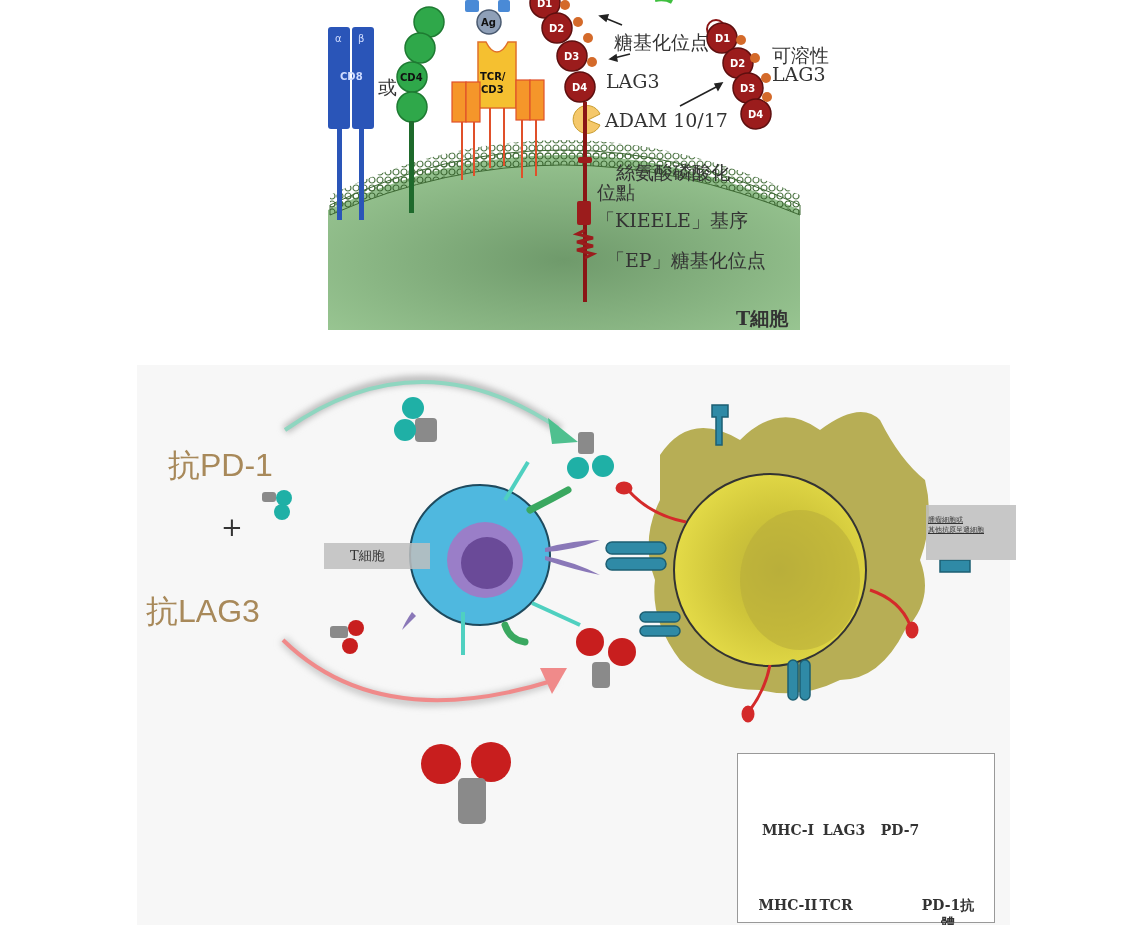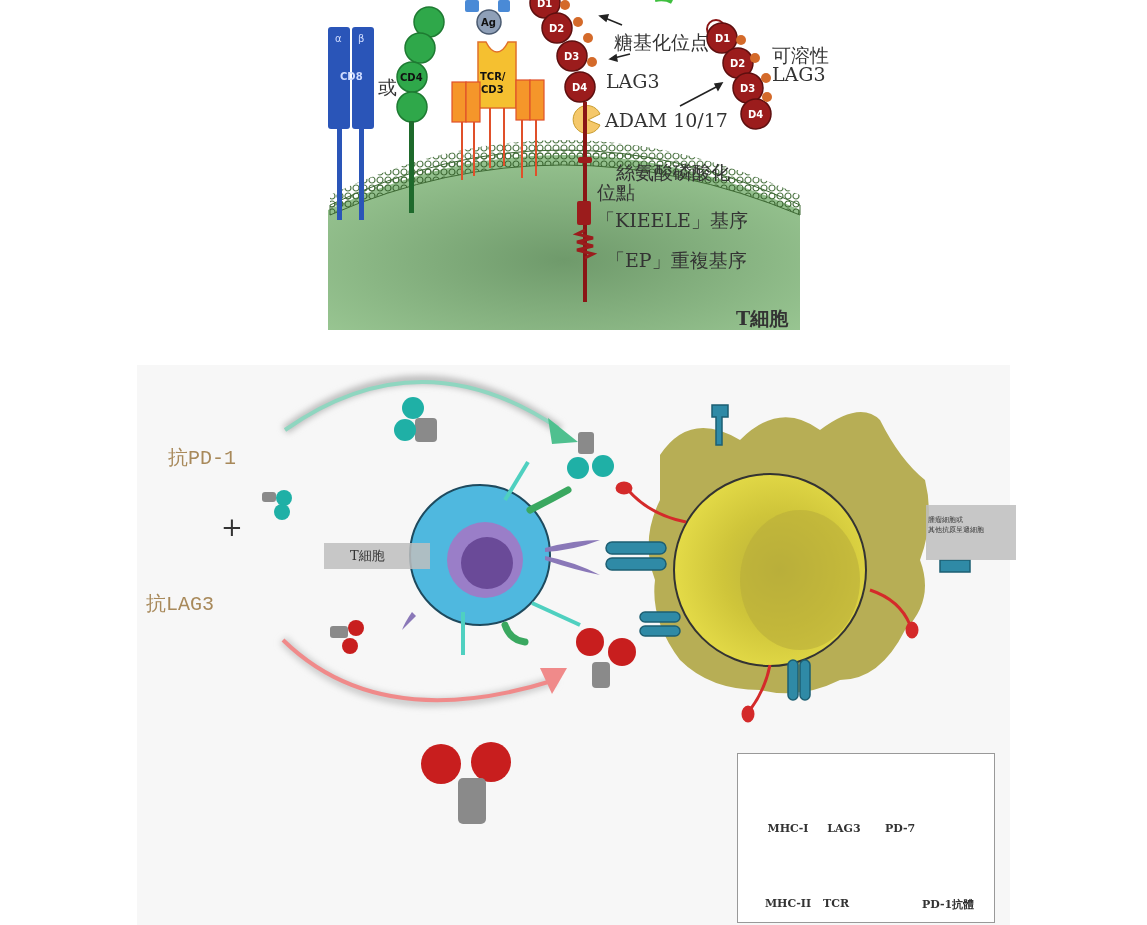--- a/index.html
+++ b/index.html
@@ -3,25 +3,25 @@
 <meta charset="utf-8">
 <style>
   html,body{margin:0;padding:0;background:#ffffff;}
   body{width:1147px;height:925px;position:relative;overflow:hidden;font-family:"DejaVu Serif",serif;}
   .abs{position:absolute;}
   #top-panel{left:0;top:0;width:1147px;height:335px;}
   #bottom-panel{left:137px;top:365px;width:873px;height:560px;background:#f7f7f7;}
   .lbl{position:absolute;font-family:"DejaVu Serif",serif;color:#333;white-space:nowrap;}
   .lbl-sm{font-size:19px;}
   .mol-text{font-family:"DejaVu Sans",sans-serif;font-weight:bold;font-size:10px;fill:#111;}
-  .big-label{position:absolute;font-family:Liberation Mono, monospace;font-size:20px;color:#a8895a;}
+  .big-label{position:absolute;font-family:Liberation Sans, sans-serif;font-size:32px;color:#a8895a;}
   .gray-box{position:absolute;background:rgba(190,190,190,0.85);font-family:"DejaVu Serif",serif;color:#333;}
   #legend{position:absolute;left:737px;top:753px;width:256px;height:168px;background:#fff;border:1px solid #999;}
   .leg-item{position:absolute;width:60px;text-align:center;}
-  .leg-label{position:absolute;left:0;width:60px;top:68px;font-size:11px;font-weight:bold;color:#333;text-align:center;font-family:"DejaVu Serif",serif;}
+  .leg-label{position:absolute;left:0;width:60px;top:68px;font-size:14px;font-weight:bold;color:#333;text-align:center;font-family:"DejaVu Serif",serif;}
 </style>
 </head>
 <body>
 
 <div id="top-panel" class="abs">
   <svg width="1147" height="335" style="position:absolute;left:0;top:0;">
     <defs>
       <radialGradient id="cellGrad" cx="0.5" cy="0.6" r="0.7">
         <stop offset="0" stop-color="#6f9a6b"></stop>
         <stop offset="1" stop-color="#9cc995"></stop>
@@ -128,21 +128,21 @@
 
   <span class="lbl lbl-sm" style="left:378px;top:75px;">或</span>
   <span class="lbl lbl-sm" style="left:614px;top:30px;">糖基化位点</span>
   <span class="lbl lbl-sm" style="left:606px;top:70px;">LAG3</span>
   <span class="lbl lbl-sm" style="left:605px;top:109px;">ADAM 10/17</span>
   <span class="lbl lbl-sm" style="left:772px;top:43px;">可溶性</span>
   <span class="lbl lbl-sm" style="left:772px;top:63px;">LAG3</span>
   <span class="lbl lbl-sm" style="left:616px;top:160px;">絲氨酸磷酸化</span>
   <span class="lbl lbl-sm" style="left:597px;top:180px;">位點</span>
   <span class="lbl lbl-sm" style="left:596px;top:208px;">「KIEELE」基序</span>
-  <span class="lbl lbl-sm" style="left:606px;top:248px;">「EP」重複基序</span>
+  <span class="lbl lbl-sm" style="left:606px;top:248px;">「EP」糖基化位点</span>
   <span class="lbl lbl-sm" style="left:736px;top:306px;font-weight:bold;">T細胞</span>
 </div>
 
 <div id="bottom-panel" class="abs"></div>
 
 <svg width="1147" height="925" style="position:absolute;left:0;top:0;">
   <defs>
     <radialGradient id="tumorGrad" cx="0.55" cy="0.5" r="0.6">
       <stop offset="0" stop-color="#b9b03a"></stop>
       <stop offset="0.5" stop-color="#cfc53a"></stop>
@@ -261,21 +261,21 @@
     </g>
   </g>
 </svg>
 
 <span class="big-label" style="left:168px;top:444px;">抗PD-1</span>
 <span class="lbl" style="left:221px;top:512px;font-size:26px;color:#333;">+</span>
 <span class="big-label" style="left:146px;top:590px;">抗LAG3</span>
 <div class="gray-box" style="left:324px;top:543px;width:106px;height:26px;font-size:13px;line-height:26px;padding-left:26px;box-sizing:border-box;">
   <span>T細胞</span>
 </div>
-<div class="gray-box" style="left:926px;top:505px;width:90px;height:55px;font-size:7px;line-height:10px;padding:10px 0 0 2px;box-sizing:border-box;">
+<div class="gray-box" style="left:926px;top:505px;width:90px;height:55px;font-size:7px;line-height:10px;padding:10px 0 0 2px;box-sizing:border-box;text-decoration:underline;">
   <div>腫瘤細胞或</div>
   <div>其他抗原呈遞細胞</div>
 </div>
 
 <div id="legend">
   <div class="leg-item" style="left:20px;top:0;height:80px;">
       <span class="leg-label">MHC-I</span>
     </div>
   <div class="leg-item" style="left:76px;top:0;height:80px;">
       <span class="leg-label">LAG3</span>

